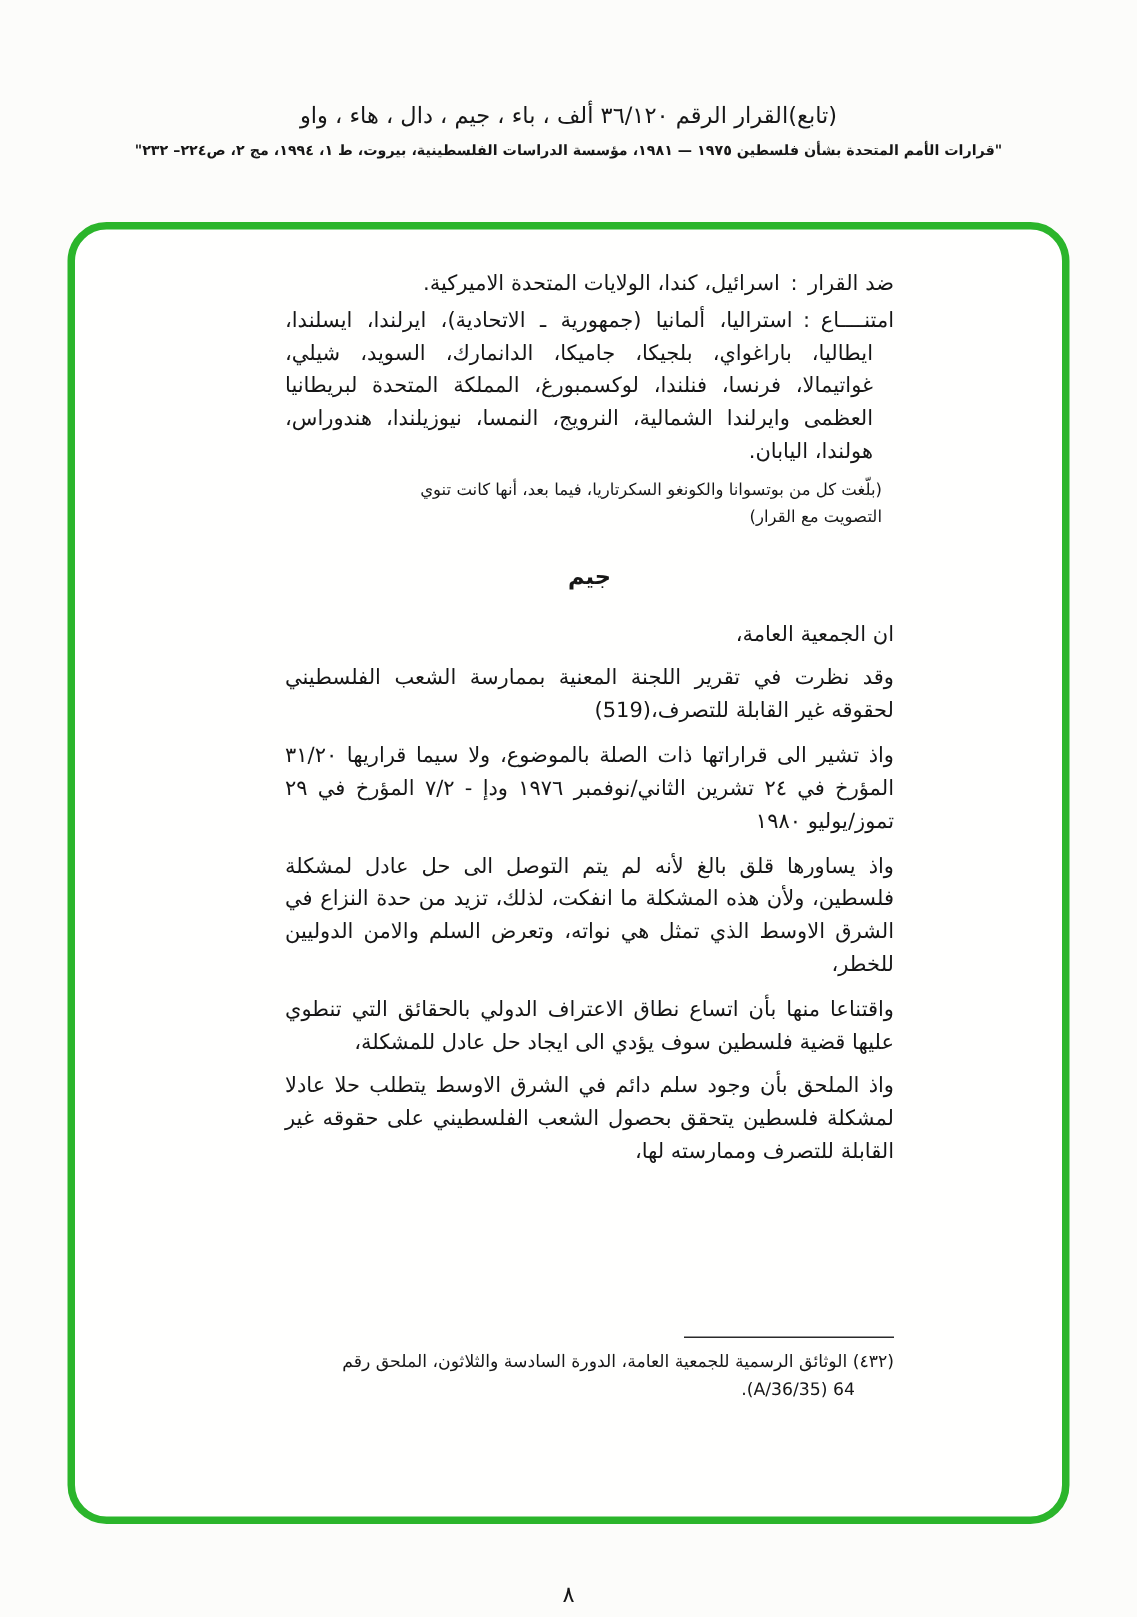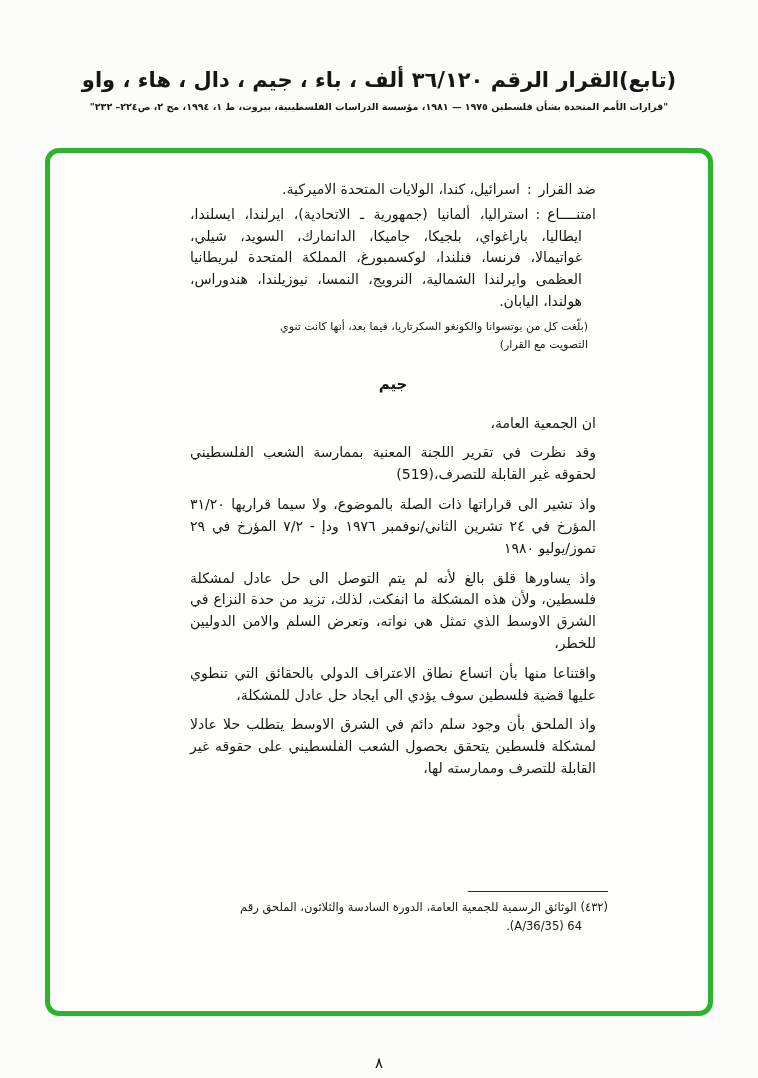--- a/index.html
+++ b/index.html
@@ -12,28 +12,28 @@
   body{
     background:var(--page-bg);
     font-family:"DejaVu Sans","DejaVu Serif",sans-serif;
     color:var(--ink);
     position:relative;
     overflow:hidden;
   }
 
   
   .page-header{position:absolute;top:68px;left:0;right:0;text-align:center;direction:rtl;}
-  .header-title{font-size:21px;font-weight:700;}
+  .header-title{font-size:15px;font-weight:400;}
   .header-source{font-size:9.5px;font-weight:700;margin-top:9px;letter-spacing:.2px;}
 
   
   .doc-frame{
     position:absolute;left:45px;top:148px;width:668px;height:868px;
     border:5px solid var(--frame-green);
-    border-radius:14px;
+    border-radius:26px;
     background:#fffffe;
   }
 
   
   .doc-content{
     position:absolute;top:26px;right:112px;width:406px;
     direction:rtl;font-size:14px;line-height:1.56;text-align:justify;
   }
 
   .vote{margin-bottom:3px;padding-right:14px;text-indent:-14px;}
@@ -44,21 +44,21 @@
     margin:5px 8px 0 0;text-align:right;
   }
 
   .section-heading{text-align:center;font-weight:700;font-size:15px;margin:20px 0 16px;}
 
   .para{margin-bottom:8px;}
   .para .lead{font-weight:400;}
 
   
   .doc-footnote{
-    position:absolute;right:100px;bottom:74px;width:406px;
+    position:absolute;right:112px;bottom:74px;width:406px;
     direction:rtl;font-size:11.5px;line-height:1.7;
   }
   .footnote-rule{width:140px;border-top:1.5px solid #2a2a2a;margin-bottom:6px;}
   .footnote-line2{padding-right:26px;}
 
   .page-number{position:absolute;bottom:6px;left:0;right:0;text-align:center;font-size:15px;}
 </style>
 </head>
 <body>
 

